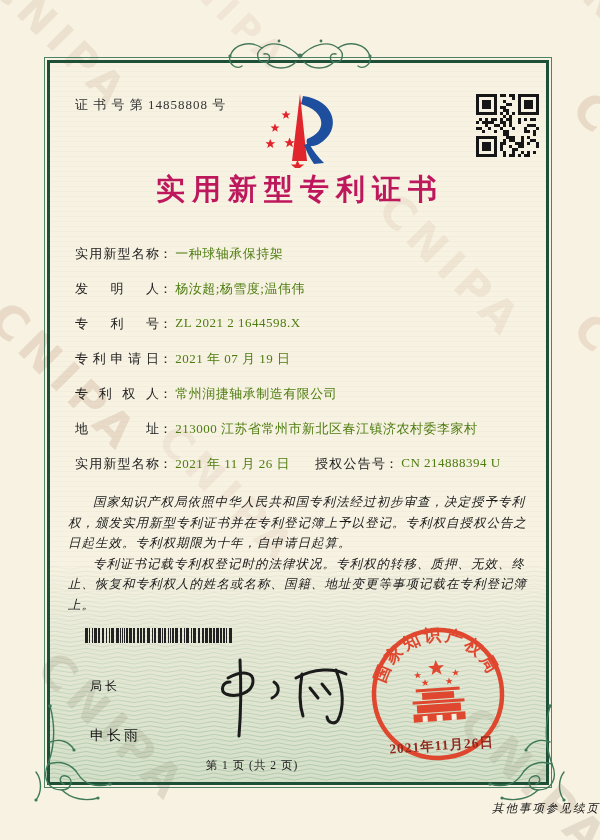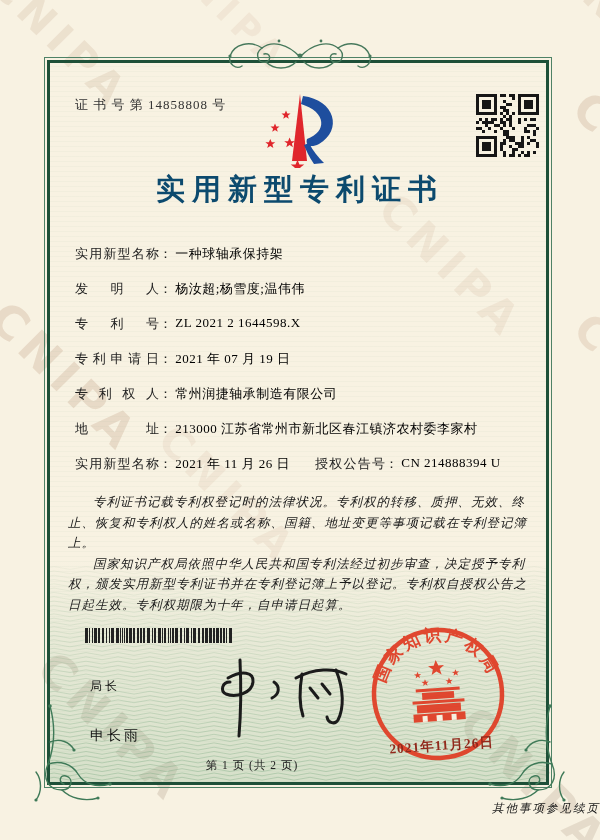--- a/index.html
+++ b/index.html
@@ -36,32 +36,32 @@
   }
   .green-tint{
     left:50px;top:560px;width:496px;height:222px;
     background:linear-gradient(180deg, rgba(160,195,165,0) 0%, rgba(160,195,165,0.18) 35%, rgba(150,190,155,0.35) 100%);
     pointer-events:none;
   }
   
   .cert-no{left:75px;top:96px;font-size:13px;letter-spacing:1px;color:#333;}
   .title{
     left:0;top:170px;width:600px;text-align:center;
-    font-size:29px;font-weight:bold;letter-spacing:7px;color:#0c4a6e;
+    font-size:29px;font-weight:bold;letter-spacing:7px;color:#be185d;
   }
   
   .fields{left:75px;top:245px;width:460px;font-size:13px;}
   .frow{margin-bottom:17px;white-space:nowrap;position:relative;height:18px;}
   .flabel{
     display:inline-block;width:84px;
     text-align:justify;text-align-last:justify;
     vertical-align:top;color:#222;
   }
   .fcolon{display:inline-block;vertical-align:top;color:#222;}
-  .fvalue{display:inline-block;vertical-align:top;color:#000000;letter-spacing:0.5px;}
+  .fvalue{display:inline-block;vertical-align:top;color:#4d7c0f;letter-spacing:0.5px;}
   .fgroup2{position:absolute;left:240px;top:0;}
   .fgroup2 .flabel{width:70px;}
   
   .paras{left:68px;top:492px;width:468px;font-size:12.5px;line-height:20.5px;
          font-style:italic;color:#1a1a1a;}
   .paras p{margin:0;text-indent:2em;letter-spacing:1px;}
   
   .officer-title{left:90px;top:678px;font-size:12px;letter-spacing:3px;color:#111;font-family:"Liberation Sans",sans-serif;}
   .officer-name{left:90px;top:705px;font-size:14px;letter-spacing:3px;color:#111;font-family:"Liberation Sans",sans-serif;margin-top:22px;}
   .page-num{left:0;top:758px;width:504px;text-align:center;font-size:11.5px;color:#222;letter-spacing:1px;}
@@ -443,22 +443,22 @@
     <span class="flabel">实用新型名称</span><span class="fcolon">：</span>
     <span class="fvalue">2021 年 11 月 26 日</span>
     <span class="fgroup2">
       <span class="flabel">授权公告号</span><span class="fcolon">：</span>
       <span class="fvalue">CN 214888394 U</span>
     </span>
   </div>
 </div>
 
 <div class="abs paras">
+  <p>国家知识产权局依照中华人民共和国专利法经过初步审查，决定授予专利权，颁发实用新型专利证书并在专利登记簿上予以登记。专利权自授权公告之日起生效。专利权期限为十年，自申请日起算。</p>
   <p>专利证书记载专利权登记时的法律状况。专利权的转移、质押、无效、终止、恢复和专利权人的姓名或名称、国籍、地址变更等事项记载在专利登记簿上。</p>
-  <p>国家知识产权局依照中华人民共和国专利法经过初步审查，决定授予专利权，颁发实用新型专利证书并在专利登记簿上予以登记。专利权自授权公告之日起生效。专利权期限为十年，自申请日起算。</p>
 </div>
 
 <svg id="barcode" class="abs" style="left:85px;top:628px;" width="154" height="16" viewBox="0 0 154 16" shape-rendering="crispEdges">
     <rect x="0" y="0" width="3" height="15" fill="#222"></rect>
     <rect x="4" y="0" width="1" height="15" fill="#222"></rect>
     <rect x="7" y="0" width="1" height="15" fill="#222"></rect>
     <rect x="9" y="0" width="3" height="15" fill="#222"></rect>
     <rect x="13" y="0" width="2" height="15" fill="#222"></rect>
     <rect x="17" y="0" width="2" height="15" fill="#222"></rect>
     <rect x="21" y="0" width="1" height="15" fill="#222"></rect>

